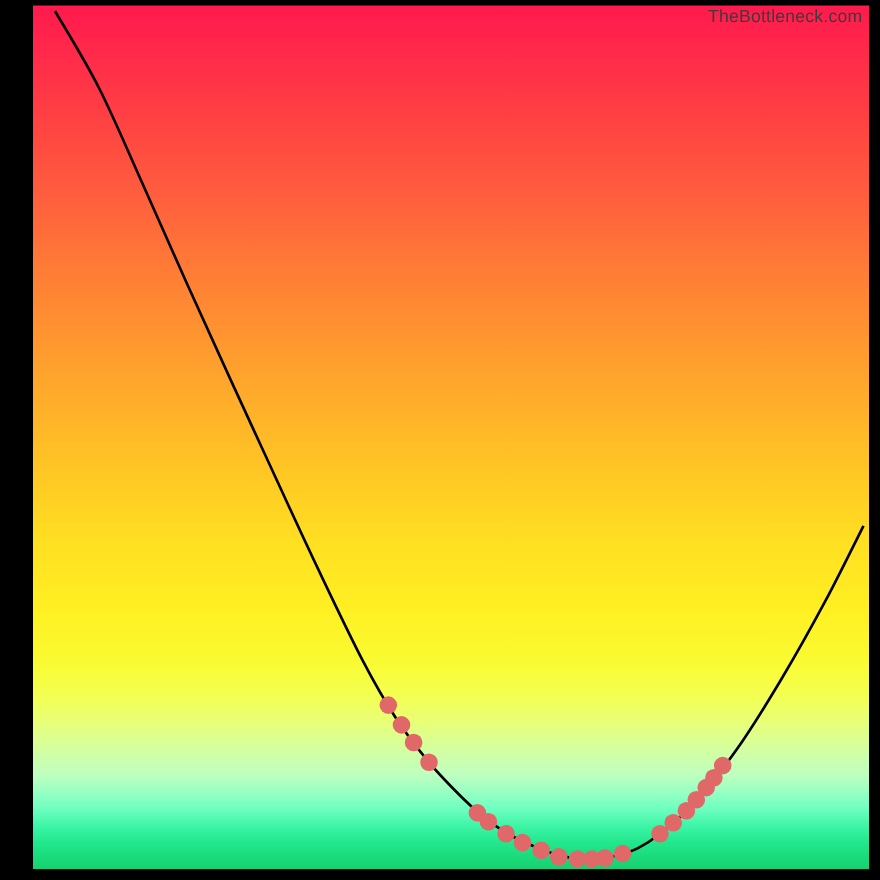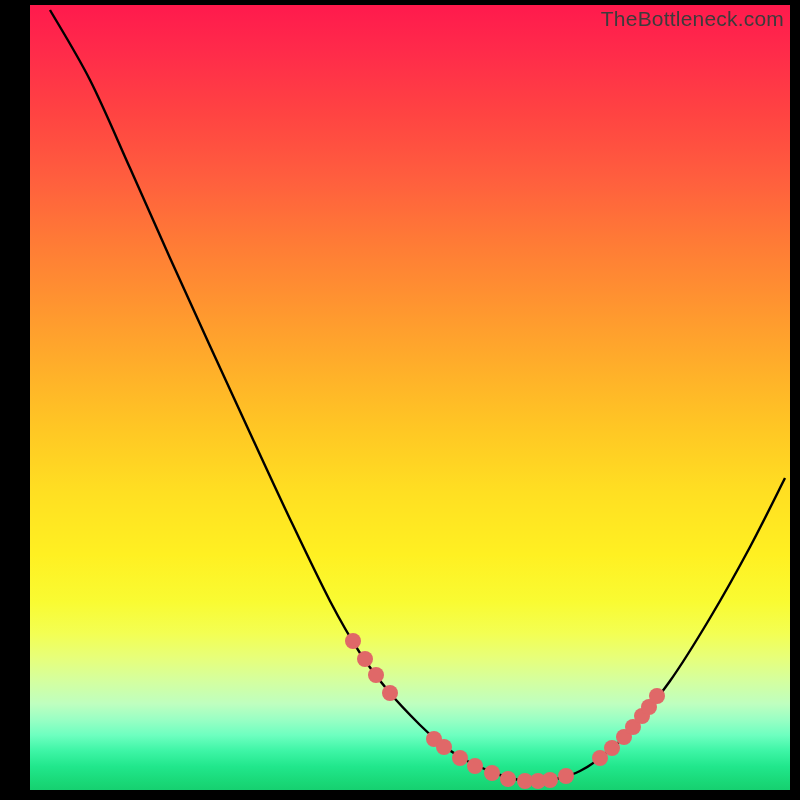--- a/index.html
+++ b/index.html
@@ -28,21 +28,21 @@
       #6effc0 93%,
       #3ef5a6 95%,
       #21e78c 97%,
       #19d877 99%,
       #16d070 100%
     );
   }
   .watermark {
     position: absolute; right: 6px; top: 2px;
     font-family: Arial, Helvetica, sans-serif;
-    font-size: 21px; font-weight: 500;
+    font-size: 16px; font-weight: 500;
     color: #3c3c3c;
     letter-spacing: 0.2px;
   }
   svg.curve { position: absolute; left: 0; top: 0; width: 100%; height: 100%; }
 </style>
 </head>
 <body>
 
 <div class="frame">
   <div class="plot">

